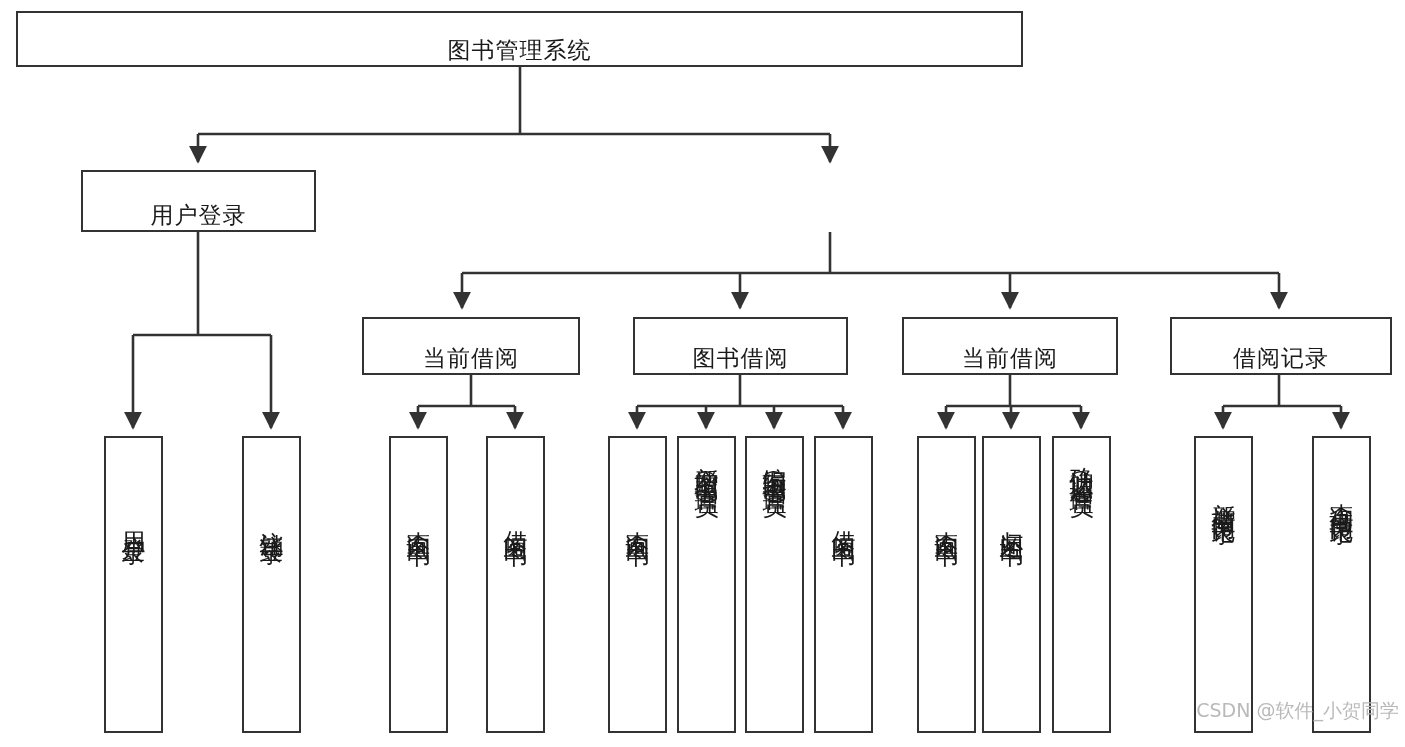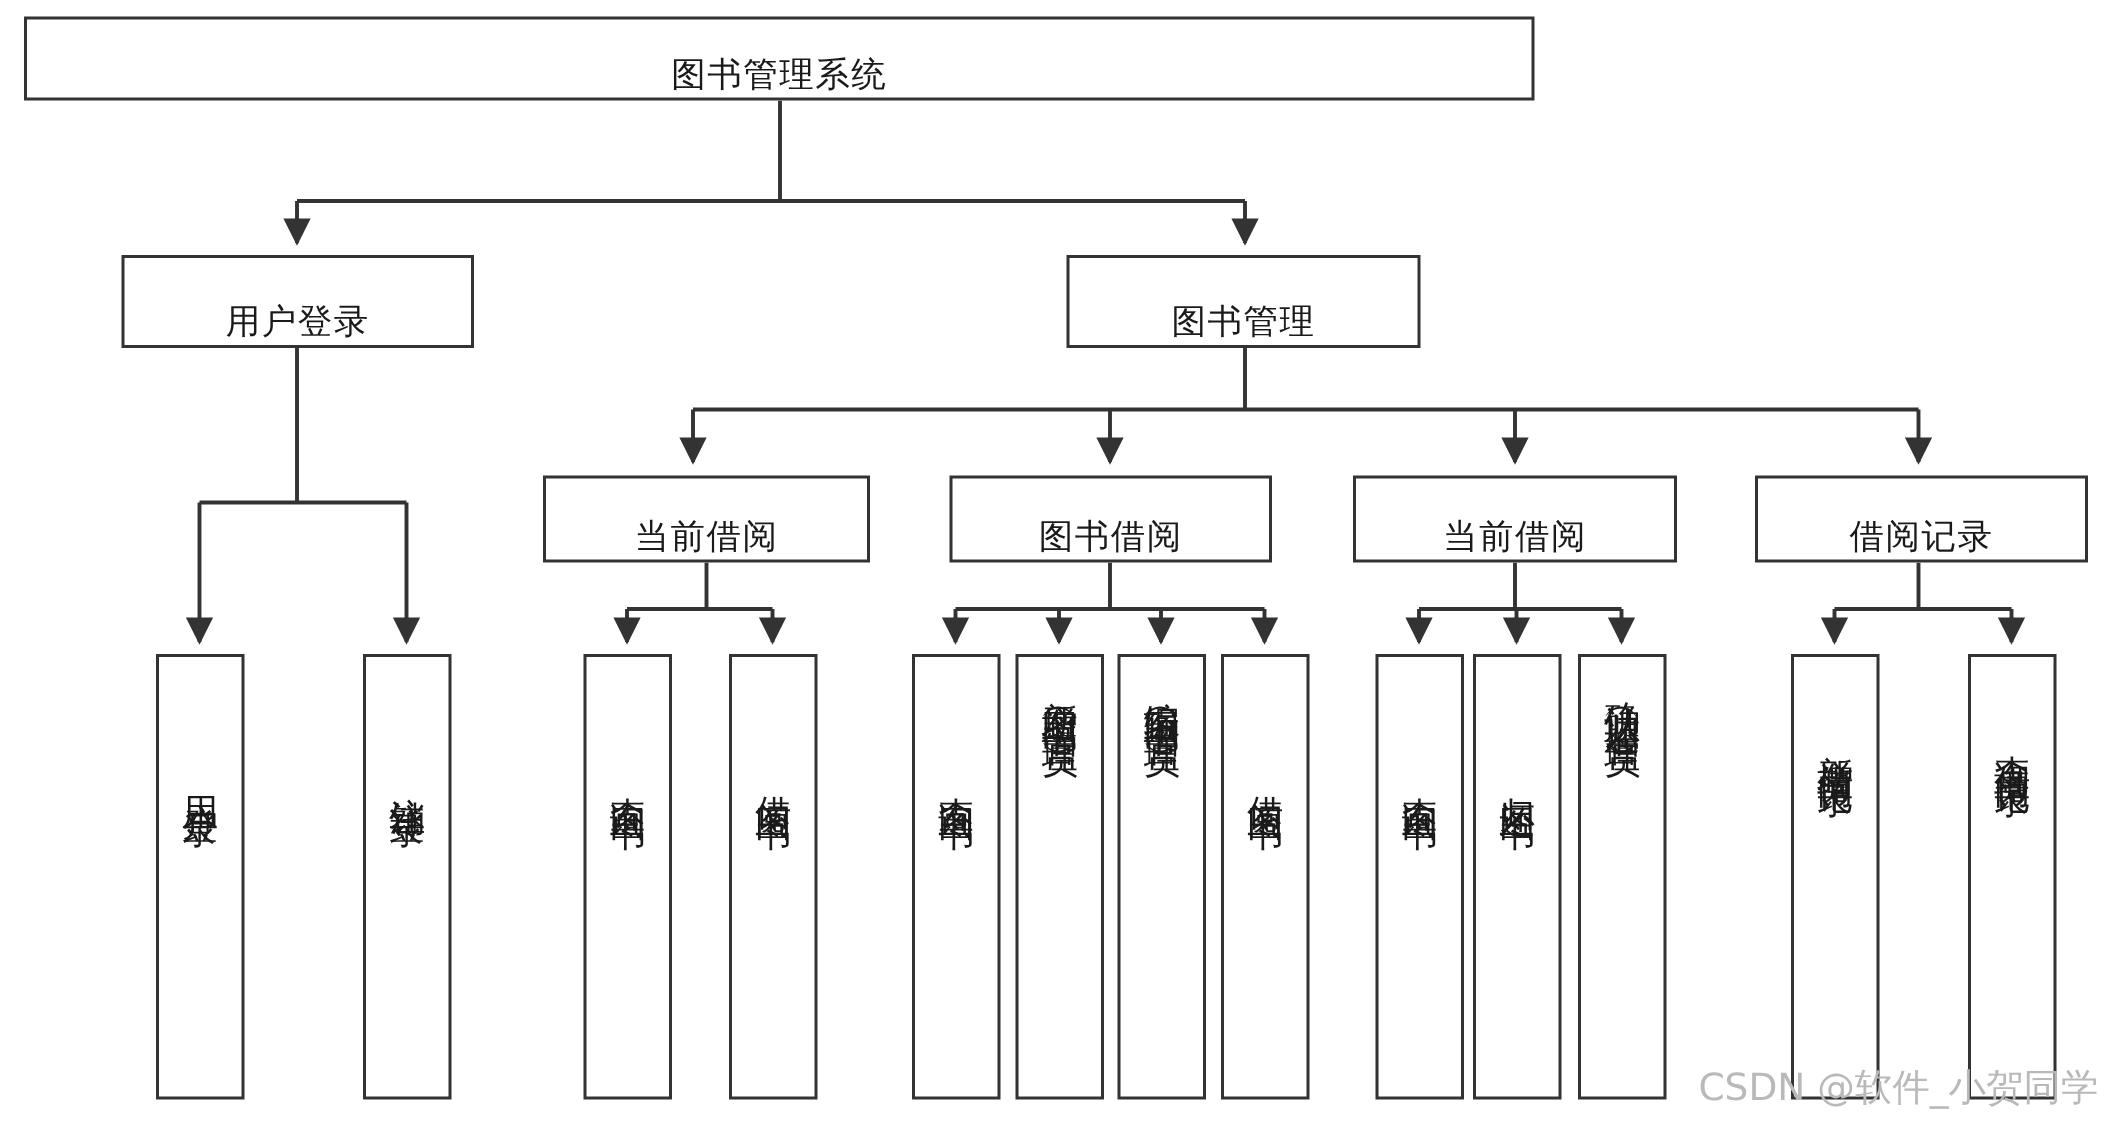--- a/index.html
+++ b/index.html
@@ -53,22 +53,22 @@
     writing-mode: vertical-rl;
     text-orientation: upright;
     font-size: 24px;
     letter-spacing: 4px;
     line-height: 1;
     white-space: normal;
   }
   .watermark {
     position: absolute;
     right: 6px;
-    bottom: 6px;
-    font-size: 25px;
+    bottom: 23px;
+    font-size: 19px;
     color: #b9b9b9;
     z-index: 5;
     white-space: nowrap;
     user-select: none;
   }
 </style>
 </head>
 <body>
 
 <div id="canvas">
@@ -123,23 +123,20 @@
     </g>
   </svg>
 
   <div class="node root" style="left:16px; top:11px; width:1007px; height:56px;">
     <span class="node-label">图书管理系统</span>
   </div>
 
   <div class="node level2" style="left:81px; top:170px; width:235px; height:62px;">
     <span class="node-label">用户登录</span>
   </div>
-  <div class="node level2" style="left:711px; top:170px; width:236px; height:62px;">
-    <span class="node-label">图书管理</span>
-  </div>
 
   <div class="node level3" style="left:362px; top:317px; width:218px; height:58px;">
     <span class="node-label">当前借阅</span>
   </div>
   <div class="node level3" style="left:902px; top:317px; width:216px; height:58px;">
     <span class="node-label">当前借阅</span>
   </div>
   <div class="node level3" style="left:633px; top:317px; width:215px; height:58px;">
     <span class="node-label">图书借阅</span>
   </div>

